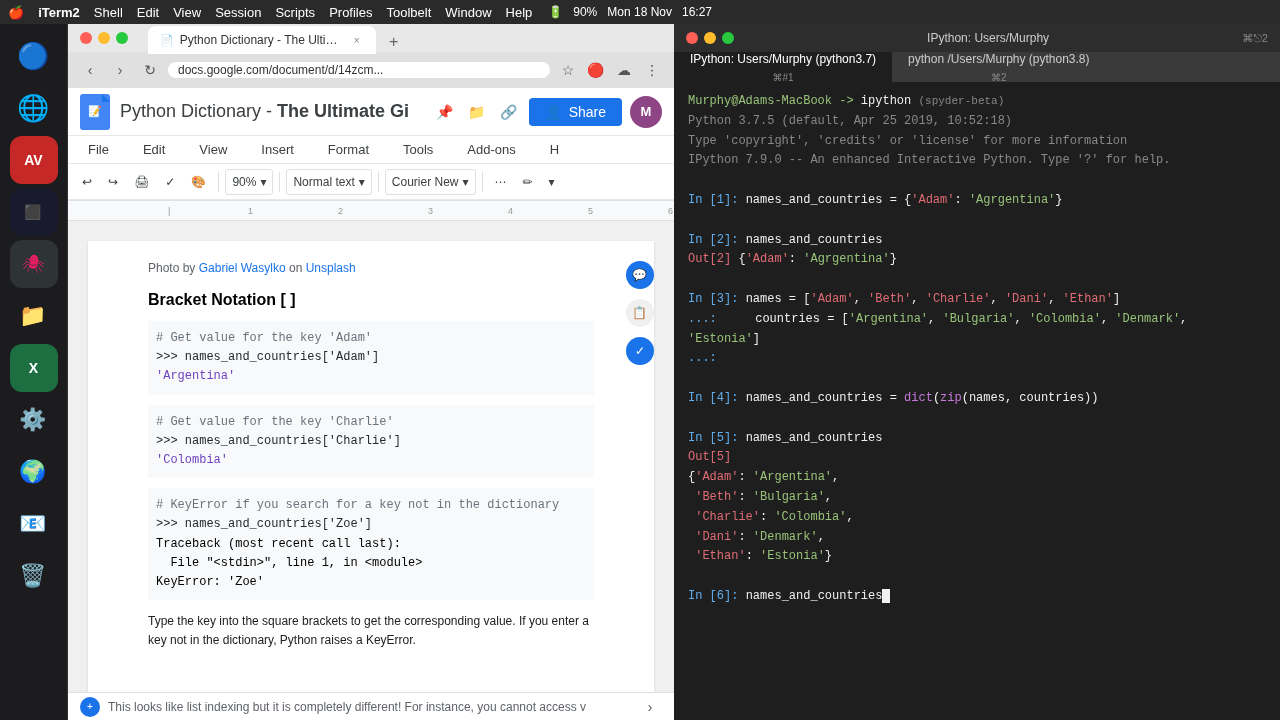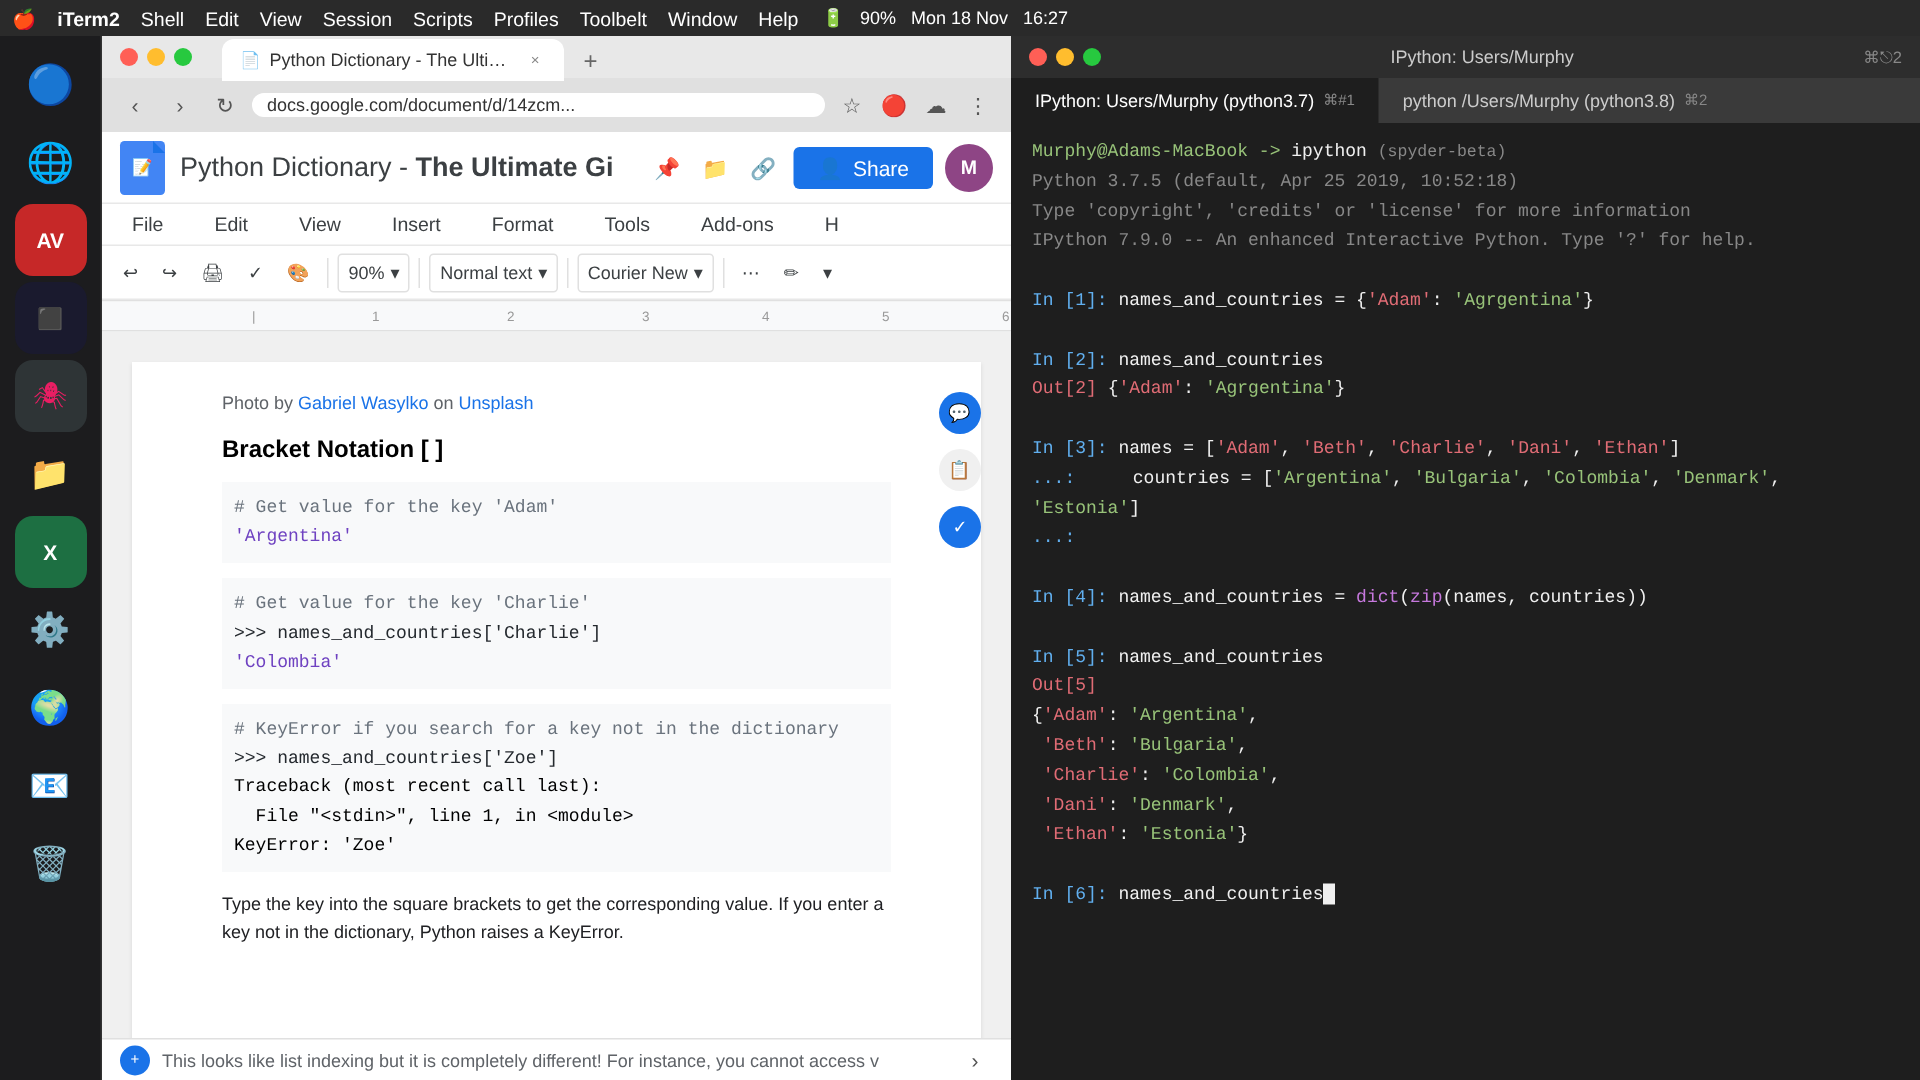--- a/index.html
+++ b/index.html
@@ -252,20 +252,21 @@
       align-items: stretch;
     }
     .terminal-tab {
       display: flex;
       align-items: center;
       padding: 0 16px;
       font-size: 12px;
       color: #ccc;
       cursor: pointer;
       gap: 6px;
+      flex-direction: column;
     }
     .terminal-tab.active { background: #1e1e1e; color: #fff; }
     .terminal-tab-kbd { font-size: 10px; color: #888; }
     .terminal-spacer { flex: 1; }
 
     .terminal-content {
       flex: 1;
       padding: 10px 14px;
       font-family: 'Courier New', monospace;
       font-size: 12px;
@@ -429,20 +430,21 @@
         <p class="doc-photo-credit">
           <span>Photo by </span>
           <a href="#">Gabriel Wasylko</a>
           <span> on </span>
           <a href="#">Unsplash</a>
         </p>
         <h2 class="doc-section-title">Bracket Notation [ ]</h2>
 
         <div class="doc-code-block">
           <div class="code-comment"># Get value for the key 'Adam'</div>
+          <div class="code-prompt">&gt;&gt;&gt; names_and_countries['Adam']</div>
           <div class="code-output">'Argentina'</div>
         </div>
 
         <div class="doc-code-block">
           <div class="code-comment"># Get value for the key 'Charlie'</div>
           <div class="code-prompt">&gt;&gt;&gt; names_and_countries['Charlie']</div>
           <div class="code-output">'Colombia'</div>
         </div>
 
         <div class="doc-code-block">

